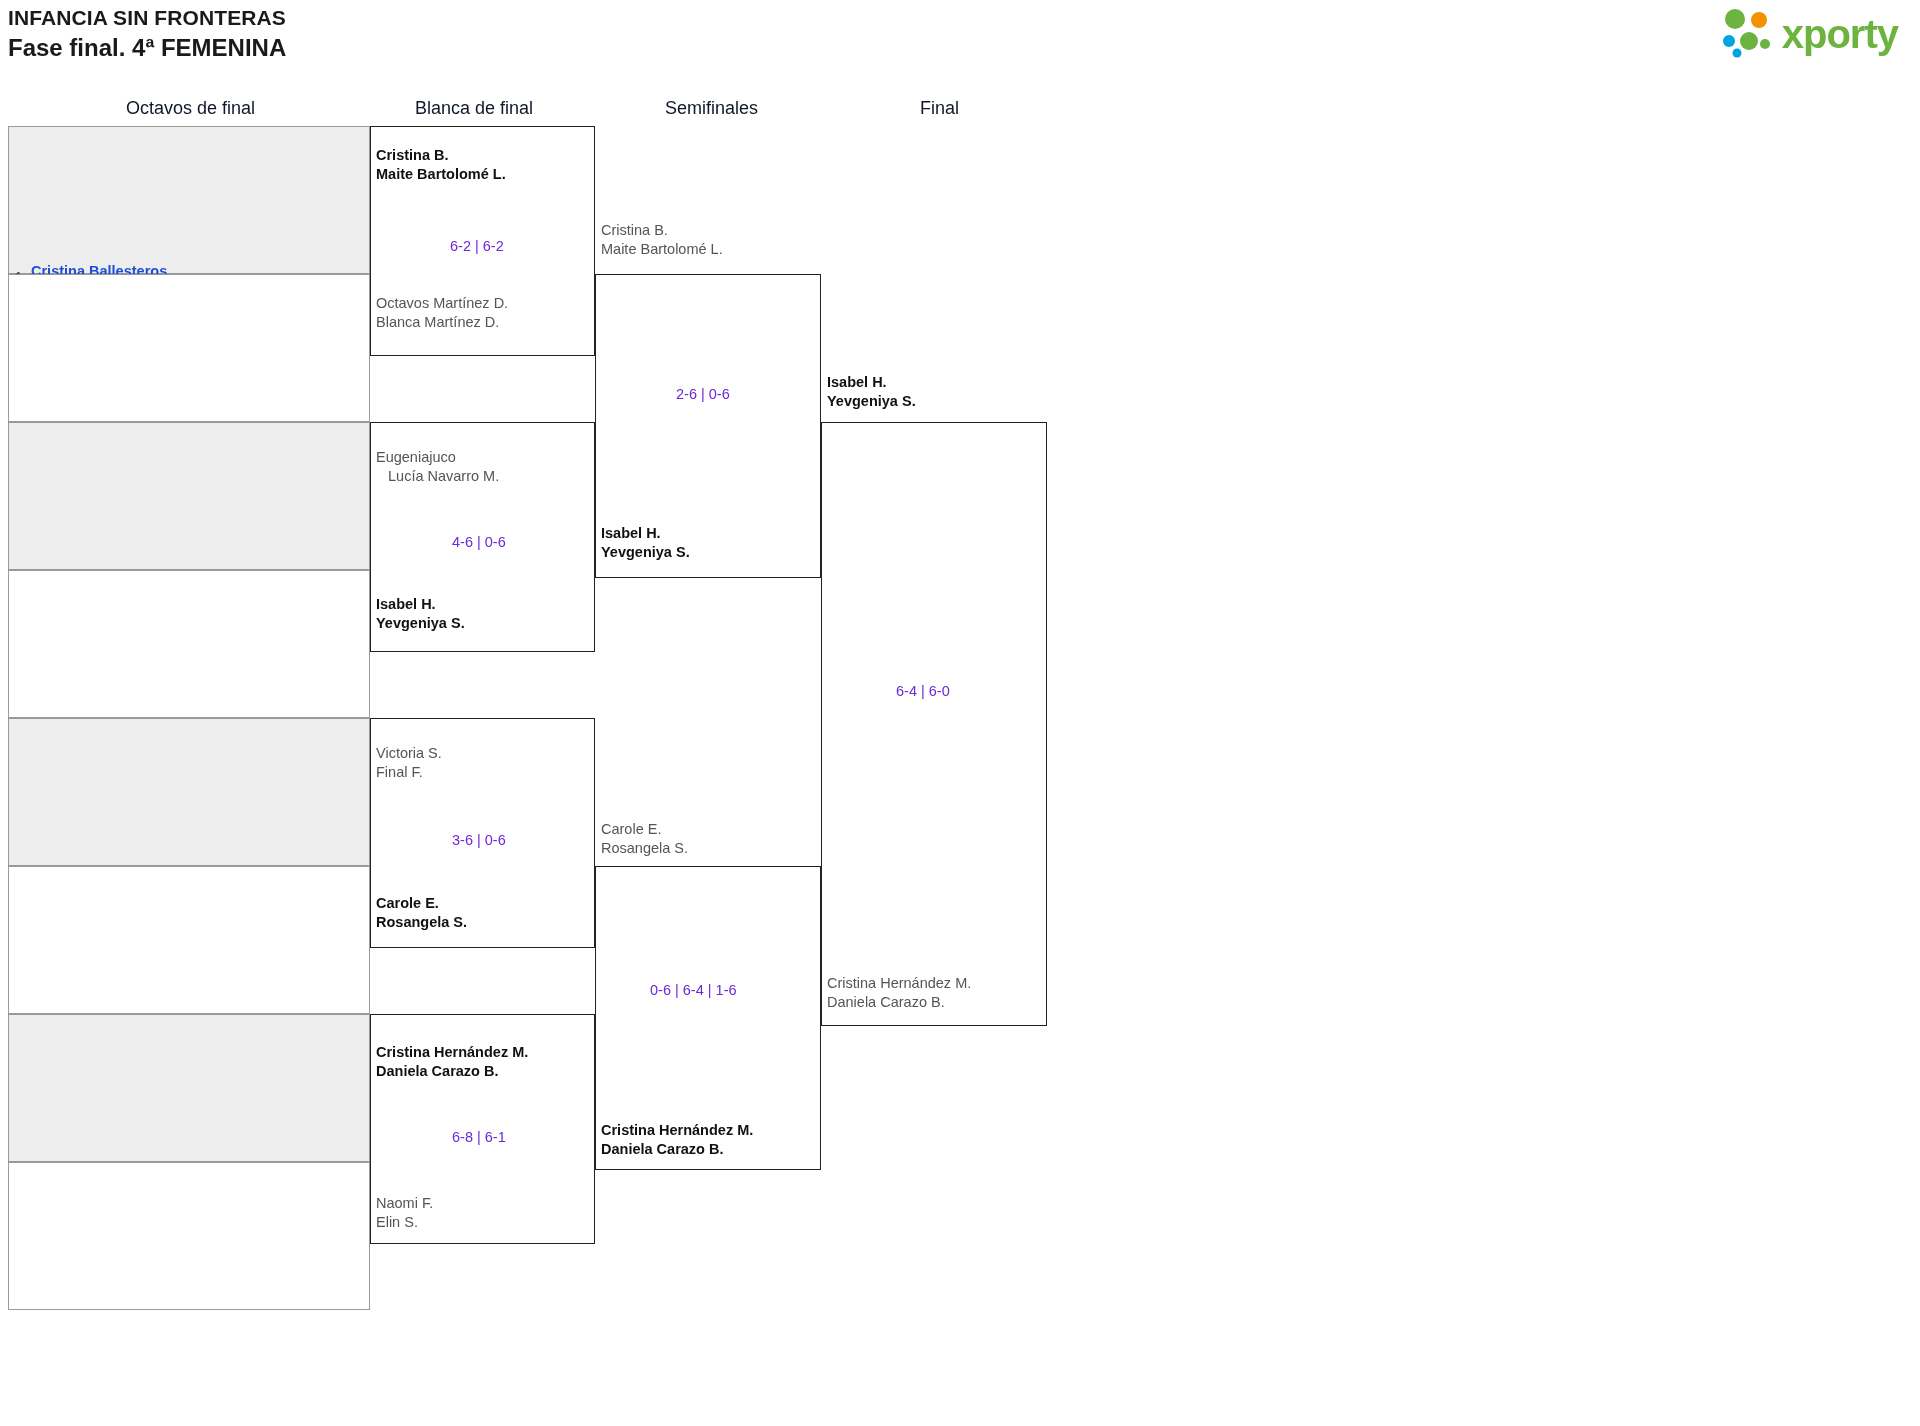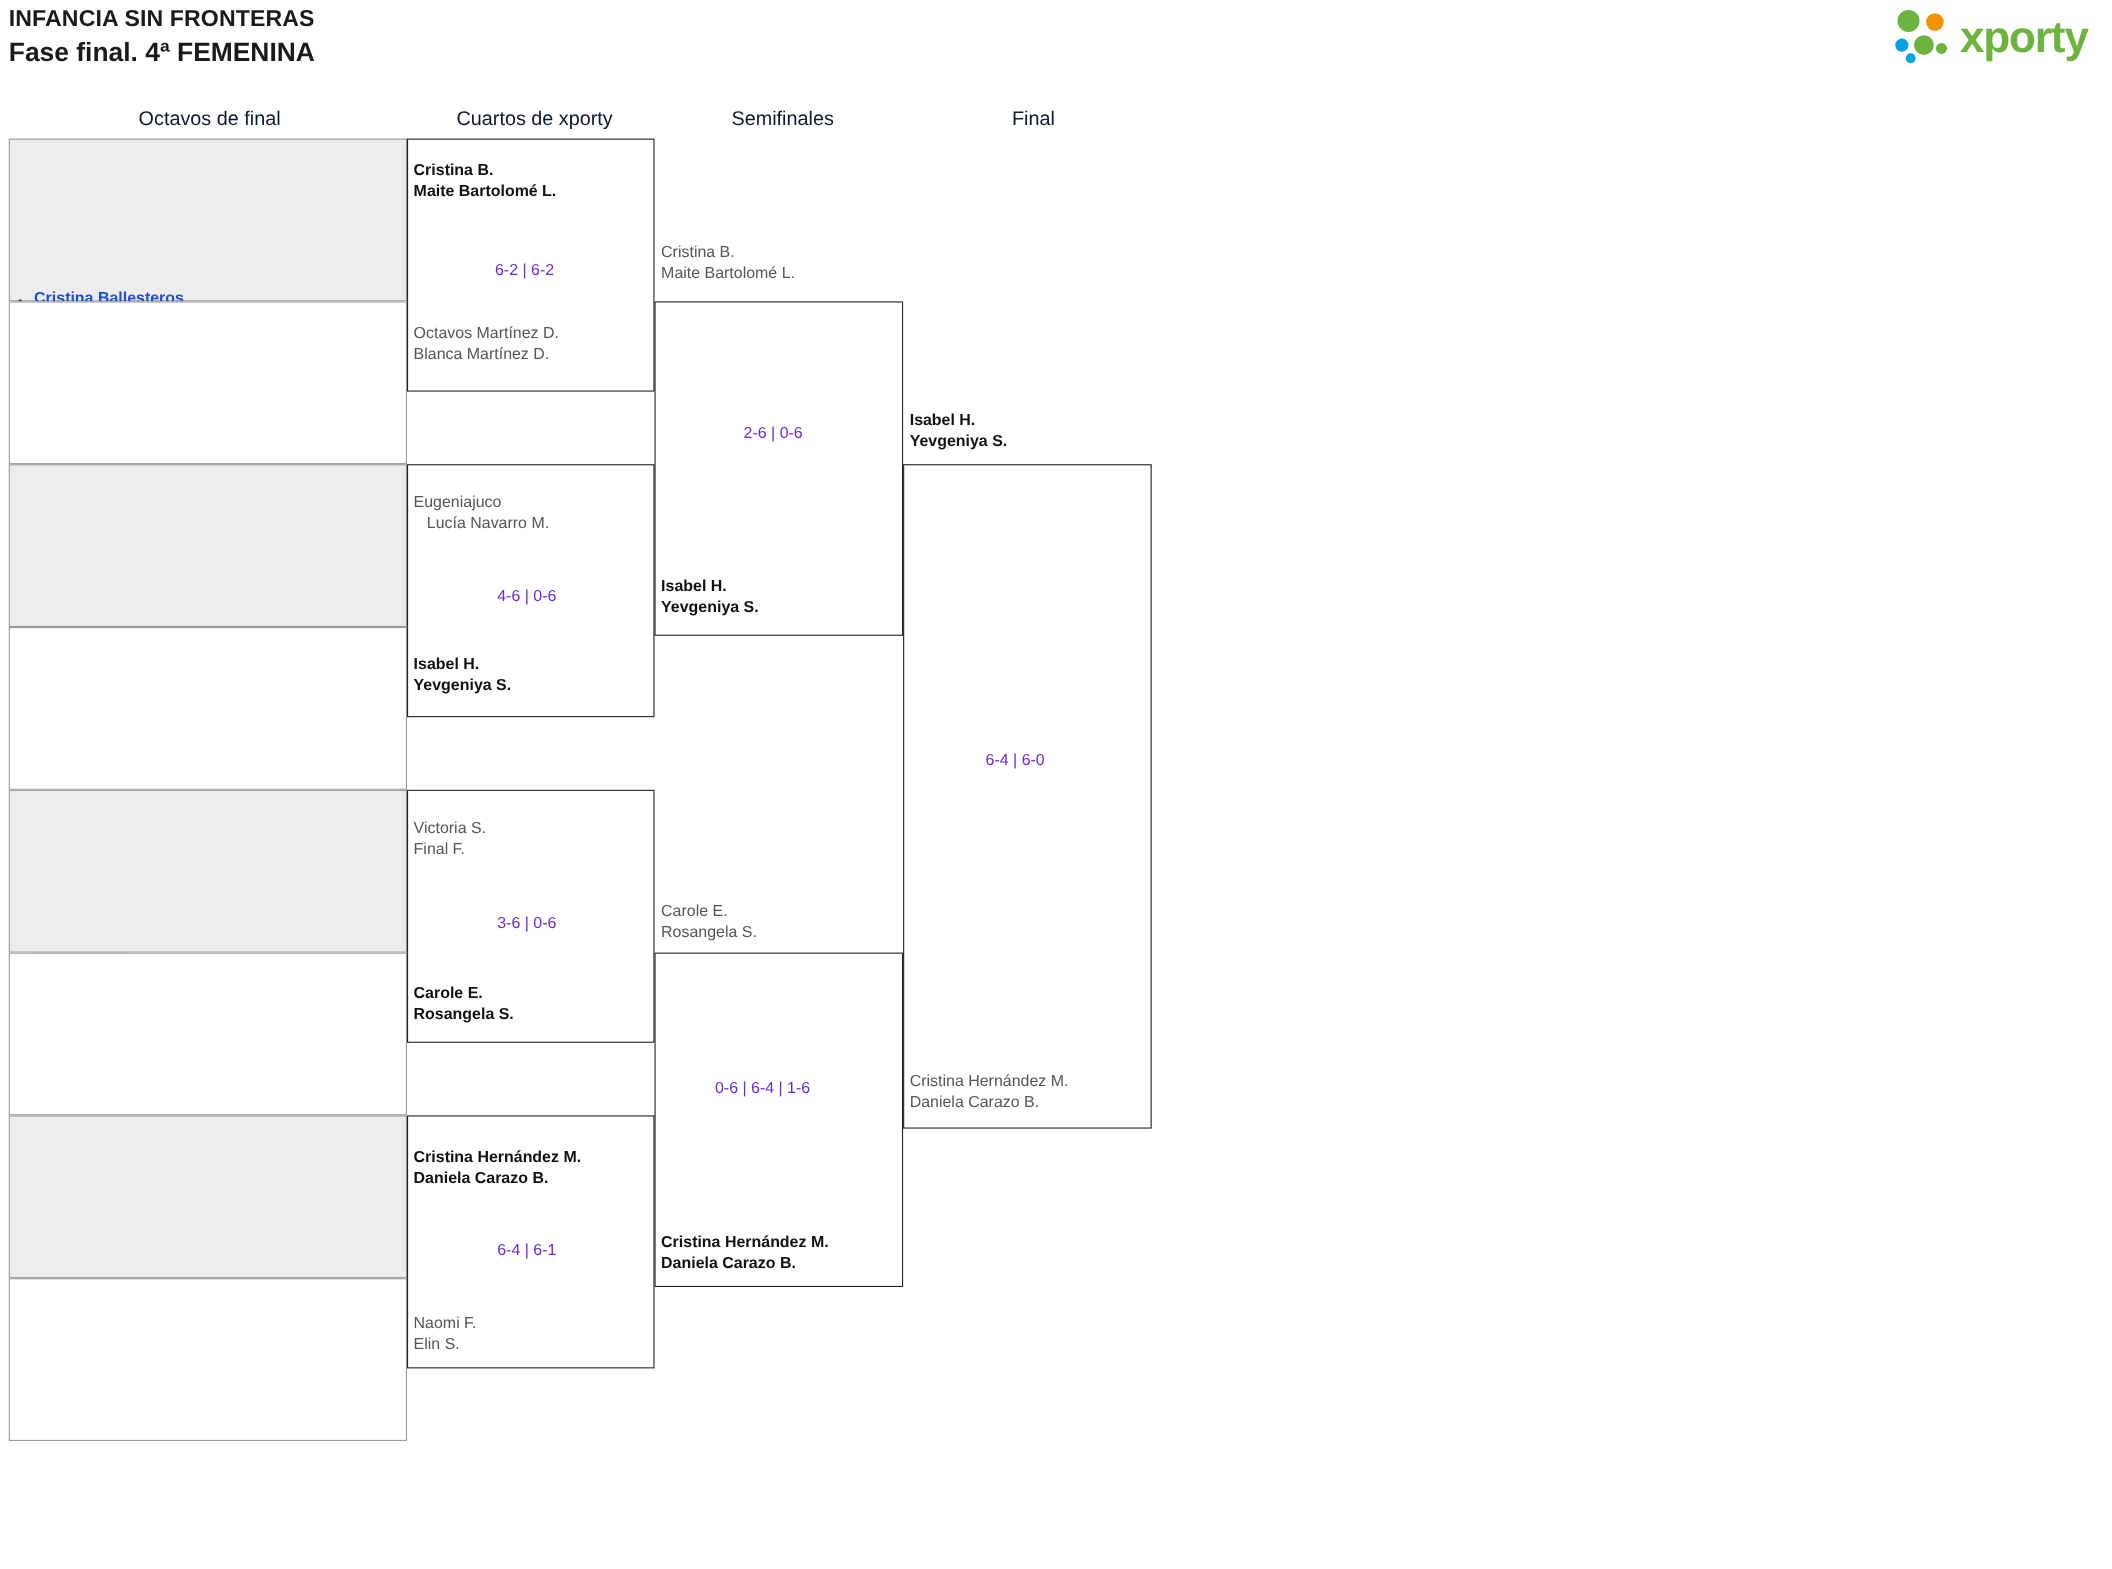--- a/index.html
+++ b/index.html
@@ -123,21 +123,21 @@
       <circle cx="39" cy="12" r="8" fill="#f39200"></circle>
       <circle cx="9" cy="33" r="6" fill="#00a5e0"></circle>
       <circle cx="29" cy="33" r="9" fill="#6cb33f"></circle>
       <circle cx="45" cy="36" r="5" fill="#6cb33f"></circle>
       <circle cx="17" cy="45" r="4.5" fill="#00a5e0"></circle>
     </svg>
     <div class="brand-text">xporty</div>
   </div>
 
   <div class="round-head" style="left:126px; top:98px;">Octavos de final</div>
-  <div class="round-head" style="left:415px; top:98px;">Cuartos de xporty</div>
+  <div class="round-head" style="left:415px; top:98px;">Blanca de final</div>
   <div class="round-head" style="left:665px; top:98px;">Semifinales</div>
   <div class="round-head" style="left:920px; top:98px;">Final</div>
 
   <div class="seed-block shaded" style="left:8px; top:126px; width:362px; height:148px;">
     <div class="seed-num" style="top:142px;">1</div>
     <div class="team bold" style="top:136px;">Cristina Ballesteros</div>
     <div class="team bold" style="top:155px;">Maite Bartolomé Llaguno</div>
     <div class="seed-num" style="top:245px;">2</div>
     <div class="bye" style="top:245px;">BYE</div>
   </div>
@@ -217,21 +217,21 @@
   <div class="match-box" style="left:370px; top:718px; width:225px; height:230px;"></div>
   <div class="label grey" style="left:376px; top:745px;">Victoria S.</div>
   <div class="label grey" style="left:376px; top:764px;">Final F.</div>
   <div class="score" style="left:452px; top:832px;">3-6 | 0-6</div>
   <div class="label bold" style="left:376px; top:895px;">Carole E.</div>
   <div class="label bold" style="left:376px; top:914px;">Rosangela S.</div>
 
   <div class="match-box" style="left:370px; top:1014px; width:225px; height:230px;"></div>
   <div class="label bold" style="left:376px; top:1044px;">Cristina Hernández M.</div>
   <div class="label bold" style="left:376px; top:1063px;">Daniela Carazo B.</div>
-  <div class="score" style="left:452px; top:1129px;">6-4 | 6-1</div>
+  <div class="score" style="left:452px; top:1129px;">6-8 | 6-1</div>
   <div class="label grey" style="left:376px; top:1195px;">Naomi F.</div>
   <div class="label grey" style="left:376px; top:1214px;">Elin S.</div>
 
   <div class="match-box" style="left:595px; top:274px; width:226px; height:304px;"></div>
   <div class="label grey" style="left:601px; top:222px;">Cristina B.</div>
   <div class="label grey" style="left:601px; top:241px;">Maite Bartolomé L.</div>
   <div class="score" style="left:676px; top:386px;">2-6 | 0-6</div>
   <div class="label bold" style="left:601px; top:525px;">Isabel H.</div>
   <div class="label bold" style="left:601px; top:544px;">Yevgeniya S.</div>
 

